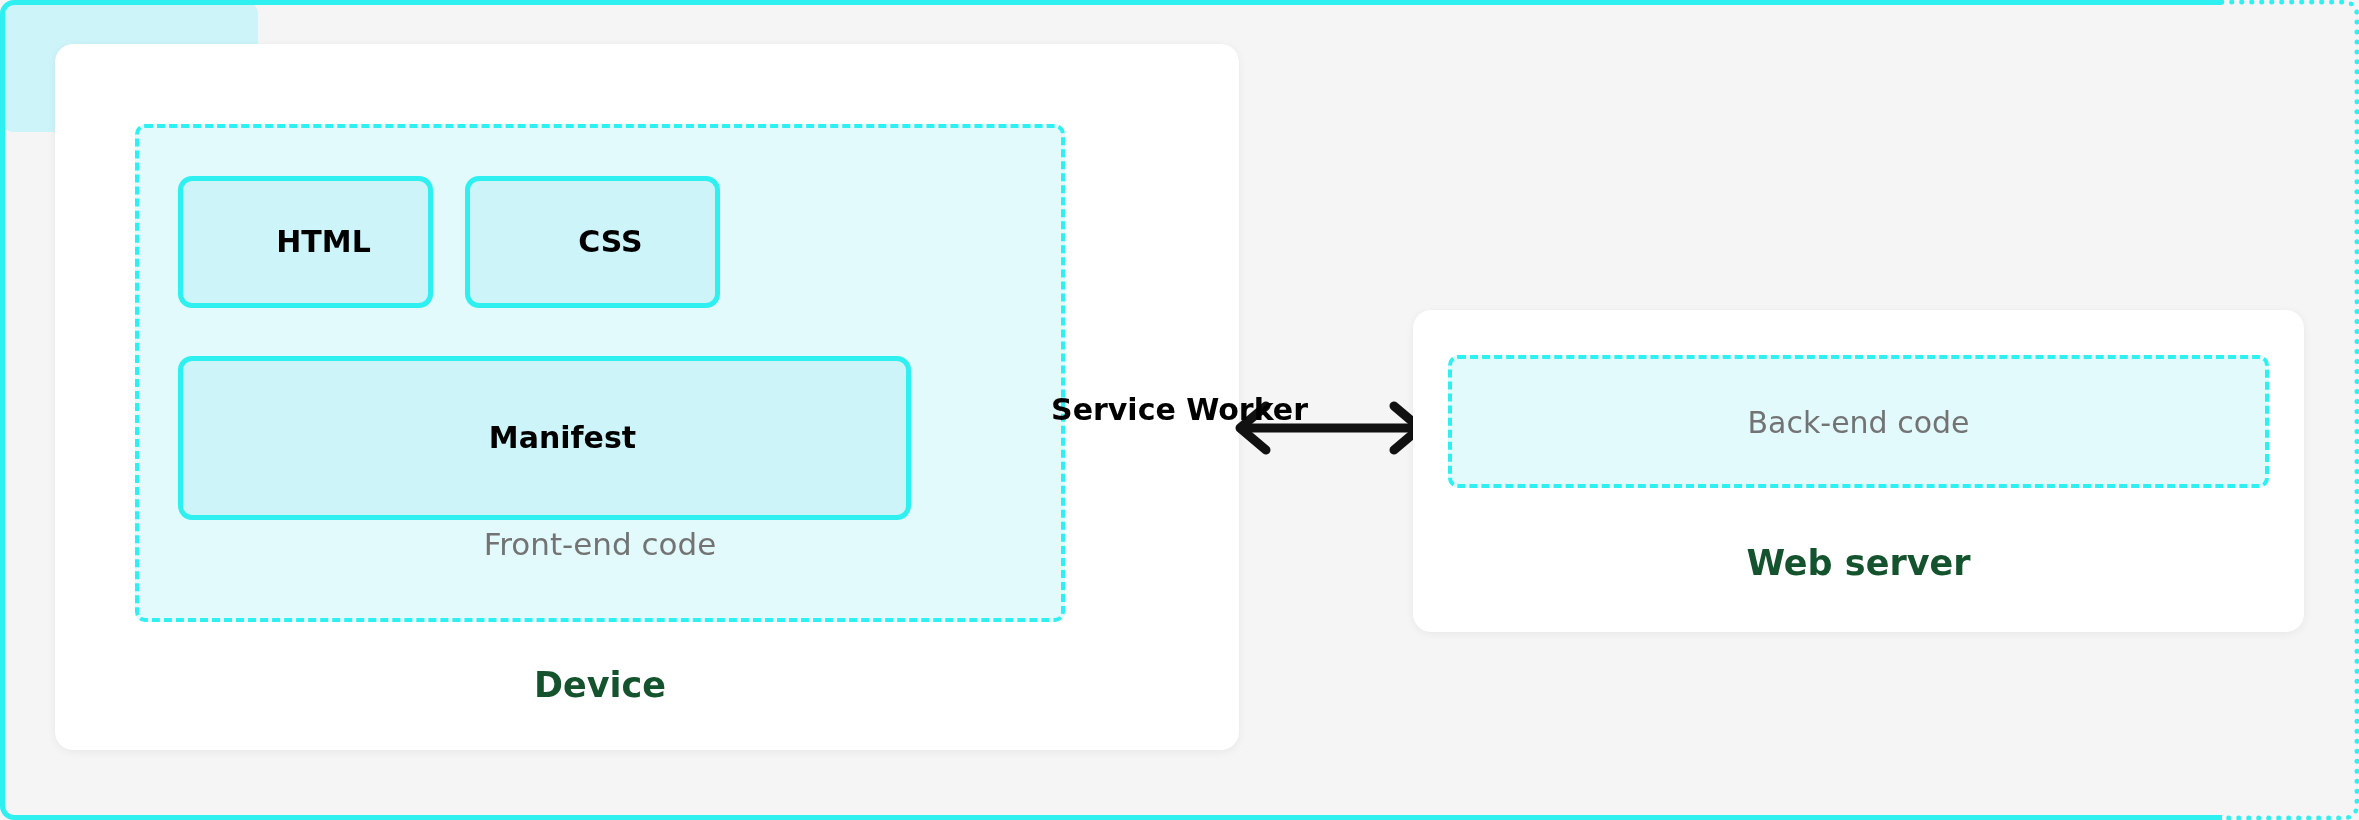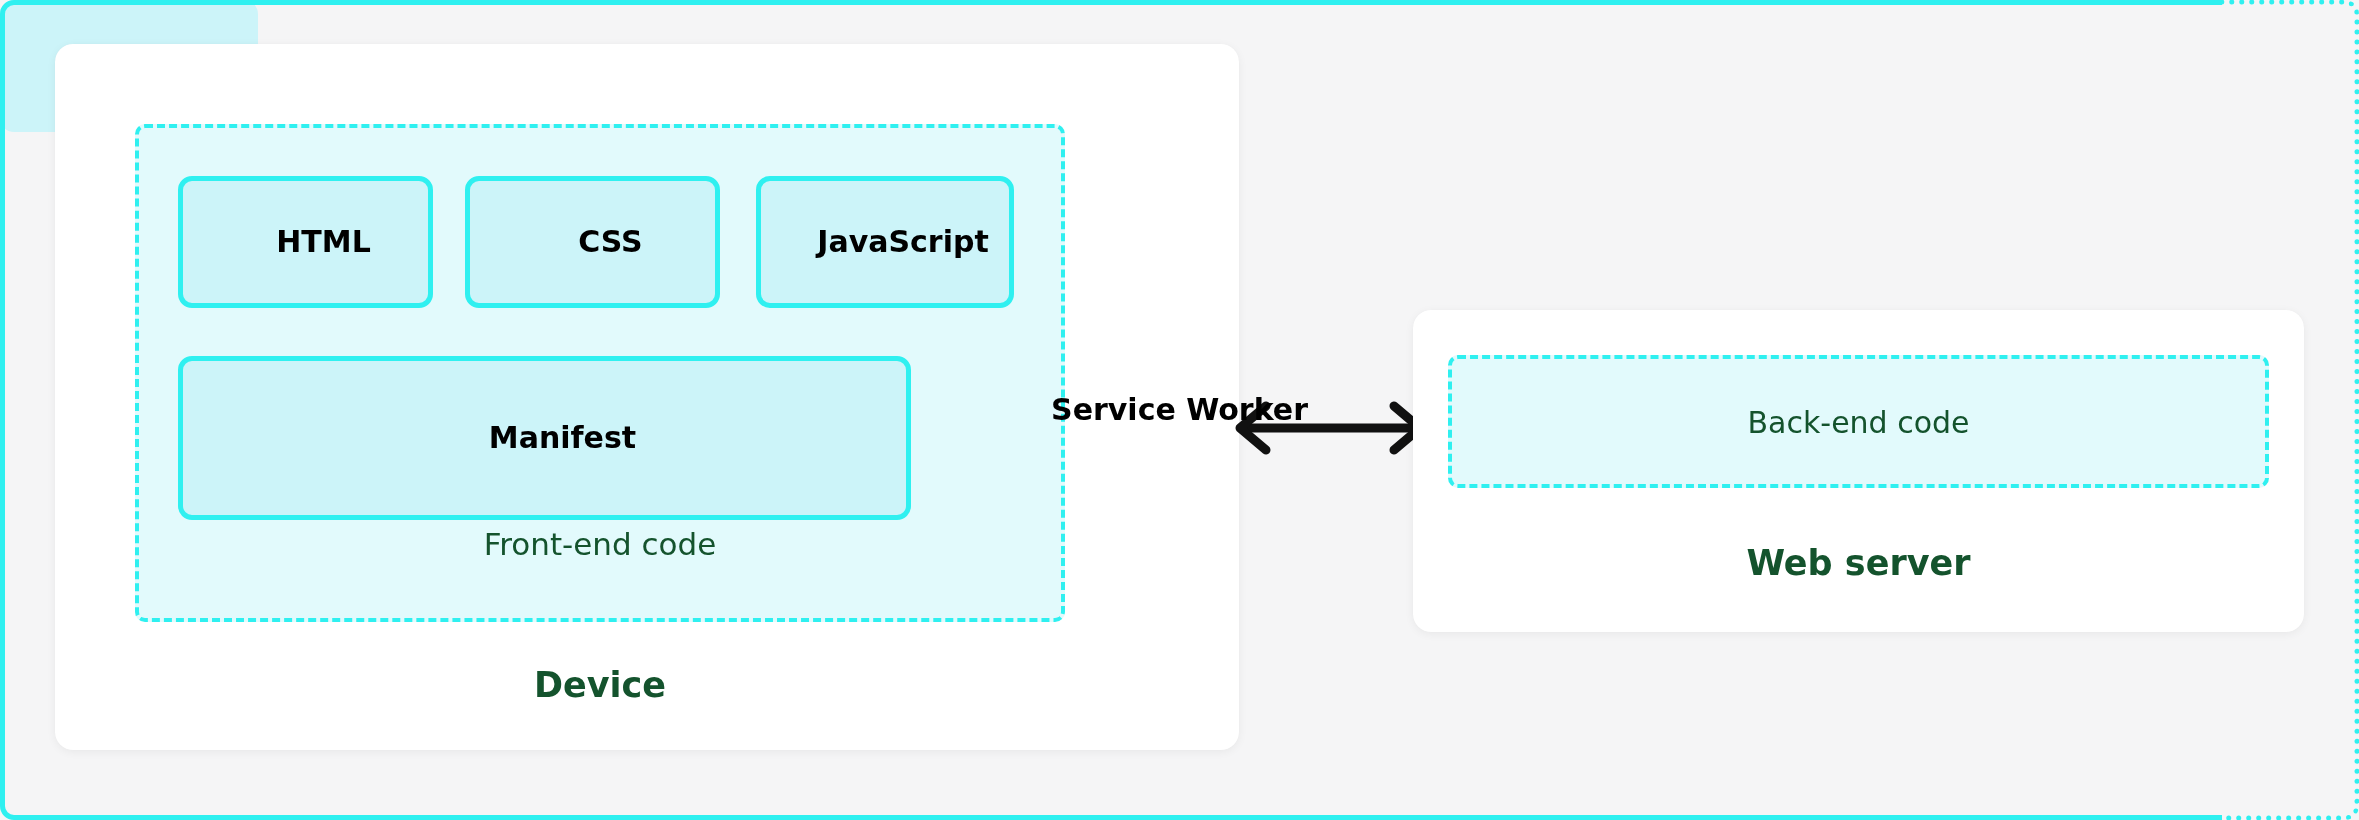--- a/index.html
+++ b/index.html
@@ -133,21 +133,21 @@
     color: #000000;
     line-height: 1.18;
     z-index: 2;
     border-radius: 14px;
   }
 
   
   .group-caption {
     position: absolute;
     font-size: 31px;
-    color: #14532d;
+    color: #737373;
     text-align: center;
     white-space: nowrap;
   }
   #frontend-caption {
     left: 135px;
     top: 526px;
     width: 930px;
   }
   #backend-caption {
     left: 1448px;
@@ -195,23 +195,20 @@
   <div class="dashed-group" id="frontend-group"></div>
 
   <div class="tech-box" id="box-html">
     <span>HTML</span>
   </div>
 
   <div class="tech-box" id="box-css">
     <span>CSS</span>
   </div>
 
-  <div class="tech-box" id="box-js">
-    <span>JavaScript</span>
-  </div>
 
   <div class="tech-box" id="box-manifest">
     <span>Manifest</span>
   </div>
 
   <div id="box-service-worker">
     <span class="sw-solid-edge"></span>
     <span class="sw-dotted-edge"></span>
     <span class="sw-label">Service Worker</span>
   </div>

